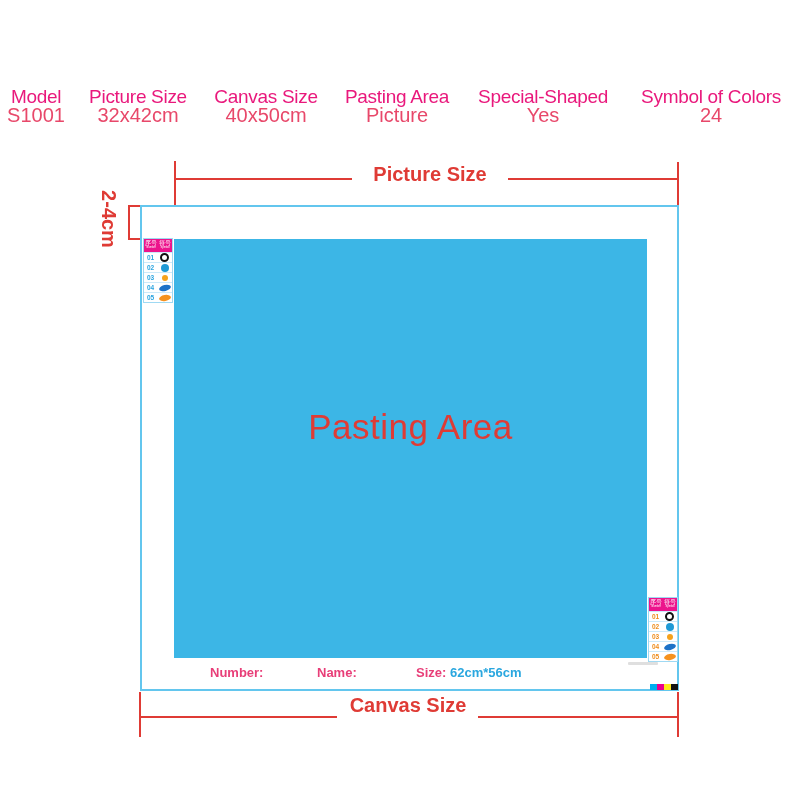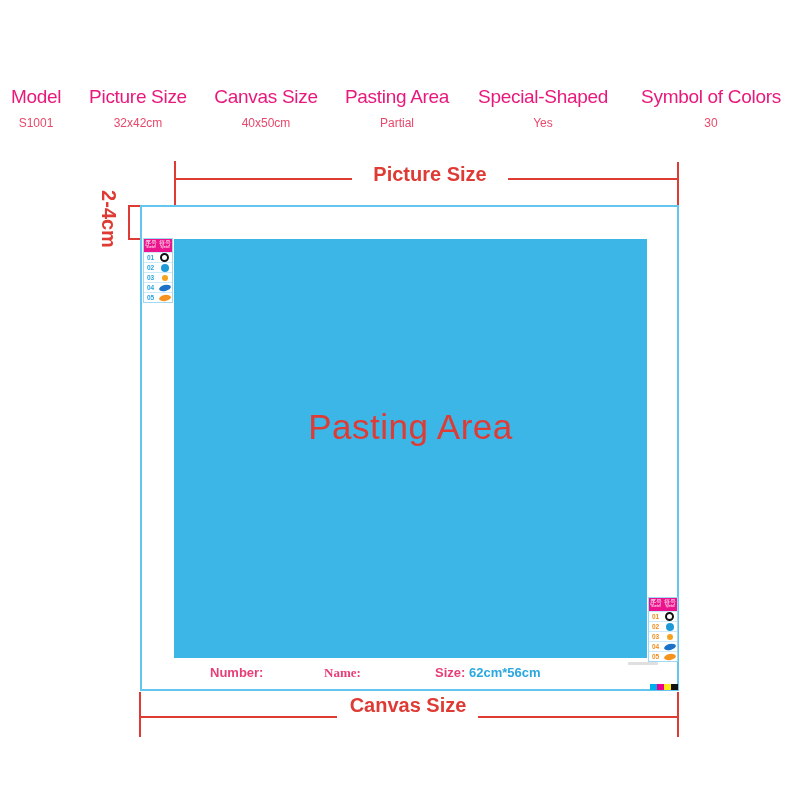--- a/index.html
+++ b/index.html
@@ -13,22 +13,22 @@
   
   .spec-col{position:absolute;transform:translateX(-50%);text-align:center;white-space:nowrap;}
   .spec-col:nth-child(1){left:36px;}
   .spec-col:nth-child(2){left:138px;}
   .spec-col:nth-child(3){left:266px;}
   .spec-col:nth-child(4){left:397px;}
   .spec-col:nth-child(5){left:543px;}
   .spec-col:nth-child(6){left:711px;}
   .spec-header{position:absolute;top:86px;transform:translateX(-50%);
     font-size:19px;font-weight:400;color:var(--header_color,#e9187c);letter-spacing:-0.3px;}
-  .spec-value{position:absolute;top:116px;transform:translateX(-50%);
-    font-size:12px;color:var(--value_color,#e8486a);}
+  .spec-value{position:absolute;top:104px;transform:translateX(-50%);
+    font-size:20px;color:var(--value_color,#e8486a);}
 
   
   .canvas-rect{position:absolute;left:140px;top:205px;width:539px;height:486px;
     border:2px solid var(--canvas_border,#63c6ee);box-sizing:border-box;background:#ffffff;}
   .pasting-rect{position:absolute;left:174px;top:239px;width:473px;height:419px;
     background:var(--pasting_fill,#3cb6e6);}
   .pasting-label{position:absolute;left:0;right:0;top:168px;text-align:center;
     font-size:35px;color:var(--dimension_red,#df3b35);letter-spacing:0.5px;}
 
   
@@ -54,22 +54,22 @@
   .cvs-seg-l{left:140px;top:716px;width:197px;height:2px;}
   .cvs-seg-r{left:478px;top:716px;width:201px;height:2px;}
   .cvs-tick-l{left:139px;top:692px;width:2px;height:45px;}
   .cvs-tick-r{left:677px;top:692px;width:2px;height:45px;}
   .cvs-label{left:408px;top:694px;}
 
   
   .footer-label{position:absolute;top:665px;font-size:13px;font-weight:700;
     color:var(--footer_pink,#e83e78);white-space:nowrap;}
   .f-number{left:210px;}
-  .f-name{left:324px;font-family:Liberation Serif, serif;}
-  .f-size{left:435px;}
+  .f-name{left:317px;}
+  .f-size{left:416px;}
   .size-value{color:var(--size_value_blue,#2aa7df);font-weight:700;}
 
   
   .sticker{position:absolute;width:30px;background:#ffffff;
     border:1px solid #9fd9f3;box-sizing:border-box;}
   .sticker.tl{left:143px;top:238px;}
   .sticker.br{left:648px;top:597px;}
   .sticker-head{display:flex;height:13px;background:var(--sticker_pink,#ec148c);}
   .head-cell{flex:1;color:#fff;text-align:center;overflow:hidden;line-height:1;}
   .head-cn{font-size:6px;margin-top:1px;}
@@ -106,31 +106,31 @@
     <div class="spec-value">32x42cm</div>
   </div>
 
   <div class="spec-col">
     <div class="spec-header">Canvas Size</div>
     <div class="spec-value">40x50cm</div>
   </div>
 
   <div class="spec-col">
     <div class="spec-header">Pasting Area</div>
-    <div class="spec-value">Partial</div>
+    <div class="spec-value">Picture</div>
   </div>
 
   <div class="spec-col">
     <div class="spec-header">Special-Shaped</div>
     <div class="spec-value">Yes</div>
   </div>
 
   <div class="spec-col">
     <div class="spec-header">Symbol of Colors</div>
-    <div class="spec-value">30</div>
+    <div class="spec-value">24</div>
   </div>
 </div>
 
   <div class="rline pic-seg-l"></div>
   <div class="rline pic-seg-r"></div>
   <div class="rline pic-tick-l"></div>
   <div class="rline pic-tick-r"></div>
   <div class="dim-label pic-label">Picture Size</div>
 
   <div class="rline brk-v"></div>

